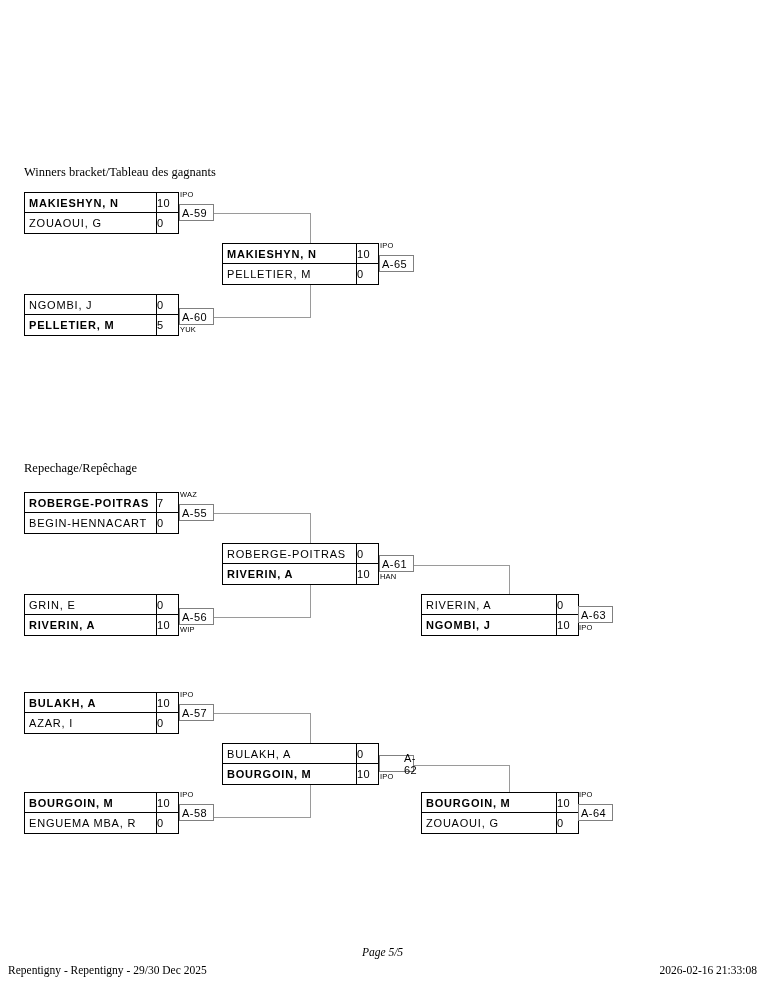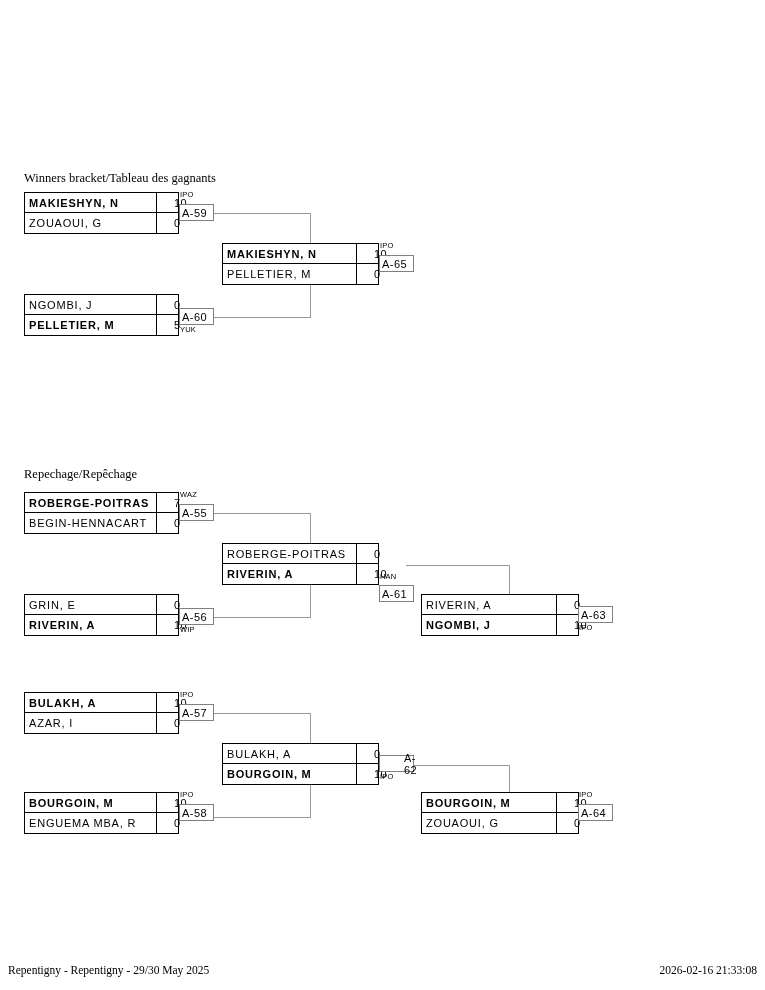--- a/index.html
+++ b/index.html
@@ -29,21 +29,20 @@
     letter-spacing: 0px;
   }
   
   .section-label {
     position: absolute;
     font-family: "Liberation Serif", serif;
     font-size: 12.5px;
     font-weight: normal;
     white-space: nowrap;
     color: #000;
-    margin-top: 6px;
   }
   
   .match {
     position: absolute;
     box-sizing: border-box;
     border: 1px solid #000000;
     background: #ffffff;
   }
   .row {
     position: relative;
@@ -67,21 +66,21 @@
   .name.win {
     font-weight: bold;
   }
   .score {
     box-sizing: border-box;
     width: 22px;
     border-left: 1px solid #000000;
     height: 100%;
     display: flex;
     align-items: center;
-    padding-left: 17px;
+    padding-left: 0;
     font-size: 11px;
     letter-spacing: 0.5px;
   }
   
   .tag {
     position: absolute;
     box-sizing: border-box;
     width: 35px;
     height: 17px;
     border: 1px solid #808080;
@@ -227,21 +226,21 @@
   <div class="match" style="left:222px; top:543px; width:157px; height:42px;">
     <div class="row top">
       <span class="name">ROBERGE-POITRAS</span>
       <span class="score">0</span>
     </div>
     <div class="row">
       <span class="name win">RIVERIN, A</span>
       <span class="score">10</span>
     </div>
   </div>
-  <div class="tag" style="left:379px; top:585px;">A-61</div>
+  <div class="tag" style="left:379px; top:555px;">A-61</div>
   <div class="code" style="left:380px; top:572px;">HAN</div>
 
   <div class="match" style="left:421px; top:594px; width:158px; height:42px;">
     <div class="row top">
       <span class="name">RIVERIN, A</span>
       <span class="score">0</span>
     </div>
     <div class="row">
       <span class="name win">NGOMBI, J</span>
       <span class="score">10</span>
@@ -303,16 +302,17 @@
       <span class="score">10</span>
     </div>
     <div class="row">
       <span class="name">ZOUAOUI, G</span>
       <span class="score">0</span>
     </div>
   </div>
   <div class="code" style="left:579px; top:790px;">IPO</div>
   <div class="tag" style="left:578px; top:804px;">A-64</div>
 
-  <div class="footer-text" id="footer-left">Repentigny - Repentigny - 29/30 May 2025</div>
+  <div class="footer-text" id="page-num">Page 5/5</div>
+  <div class="footer-text" id="footer-left">Repentigny - Repentigny - 29/30 Dec 2025</div>
   <div class="footer-text" id="footer-right">2026-02-16 21:33:08</div>
 
 </div>
 
 </body></html>

